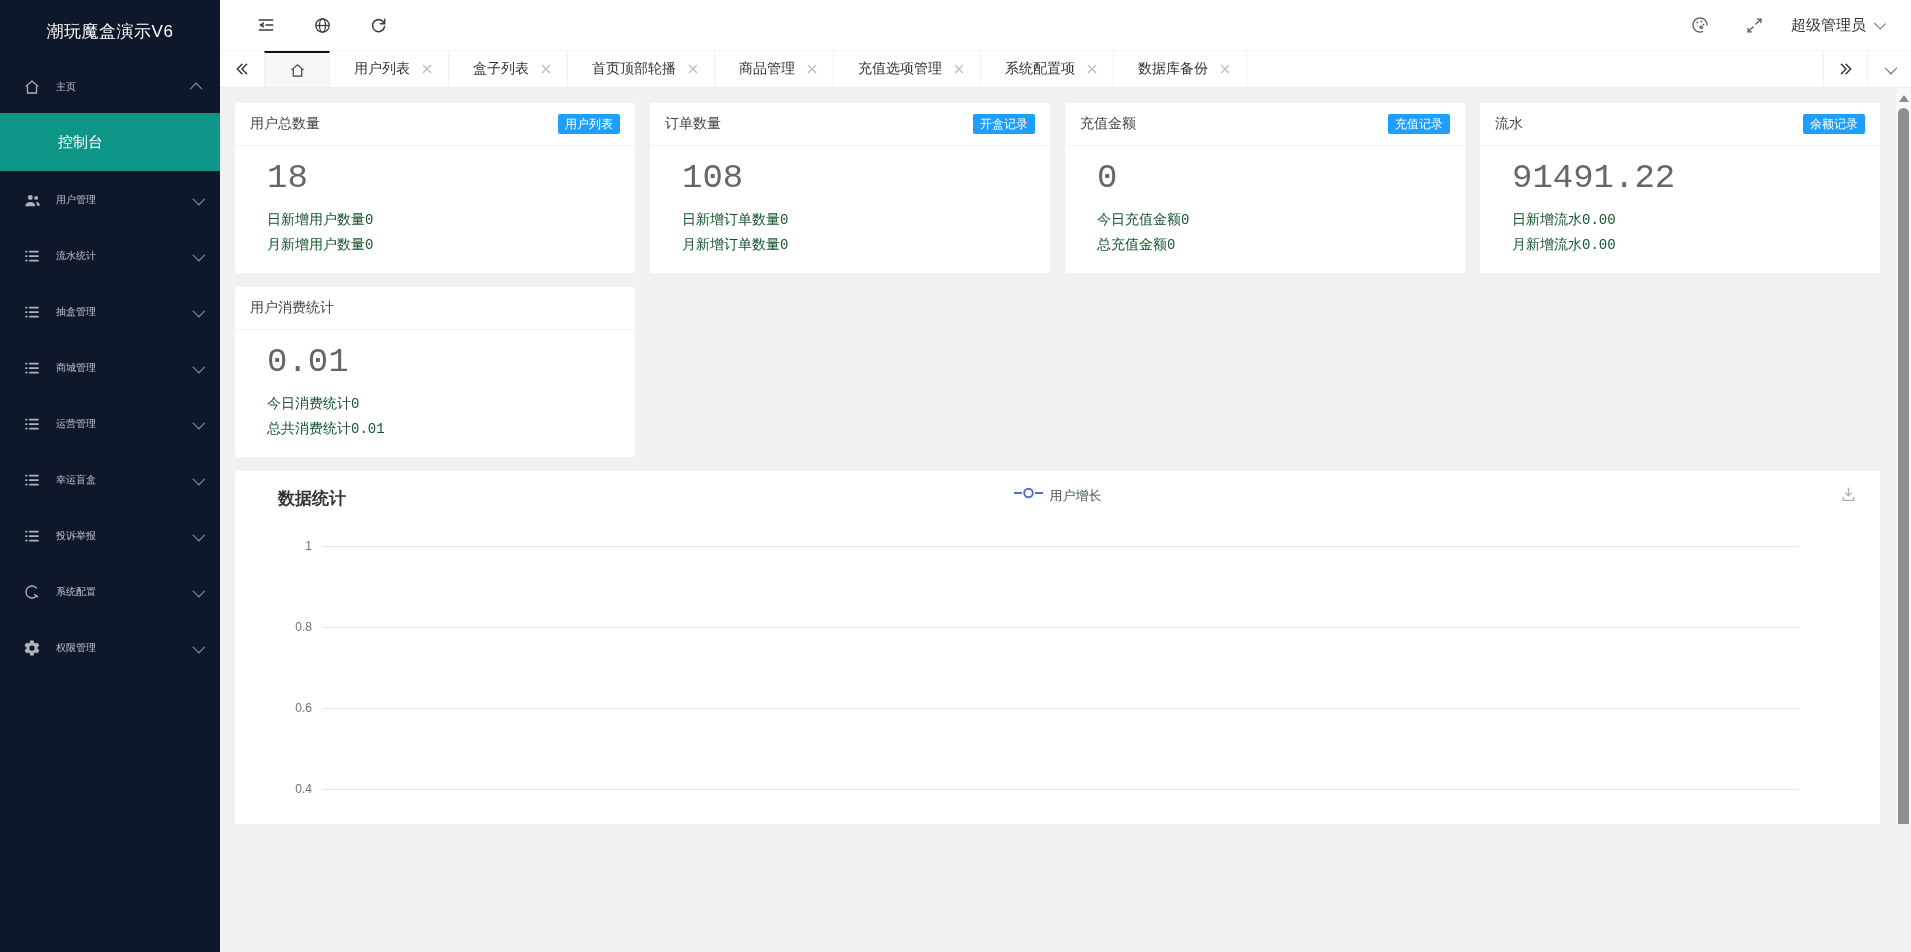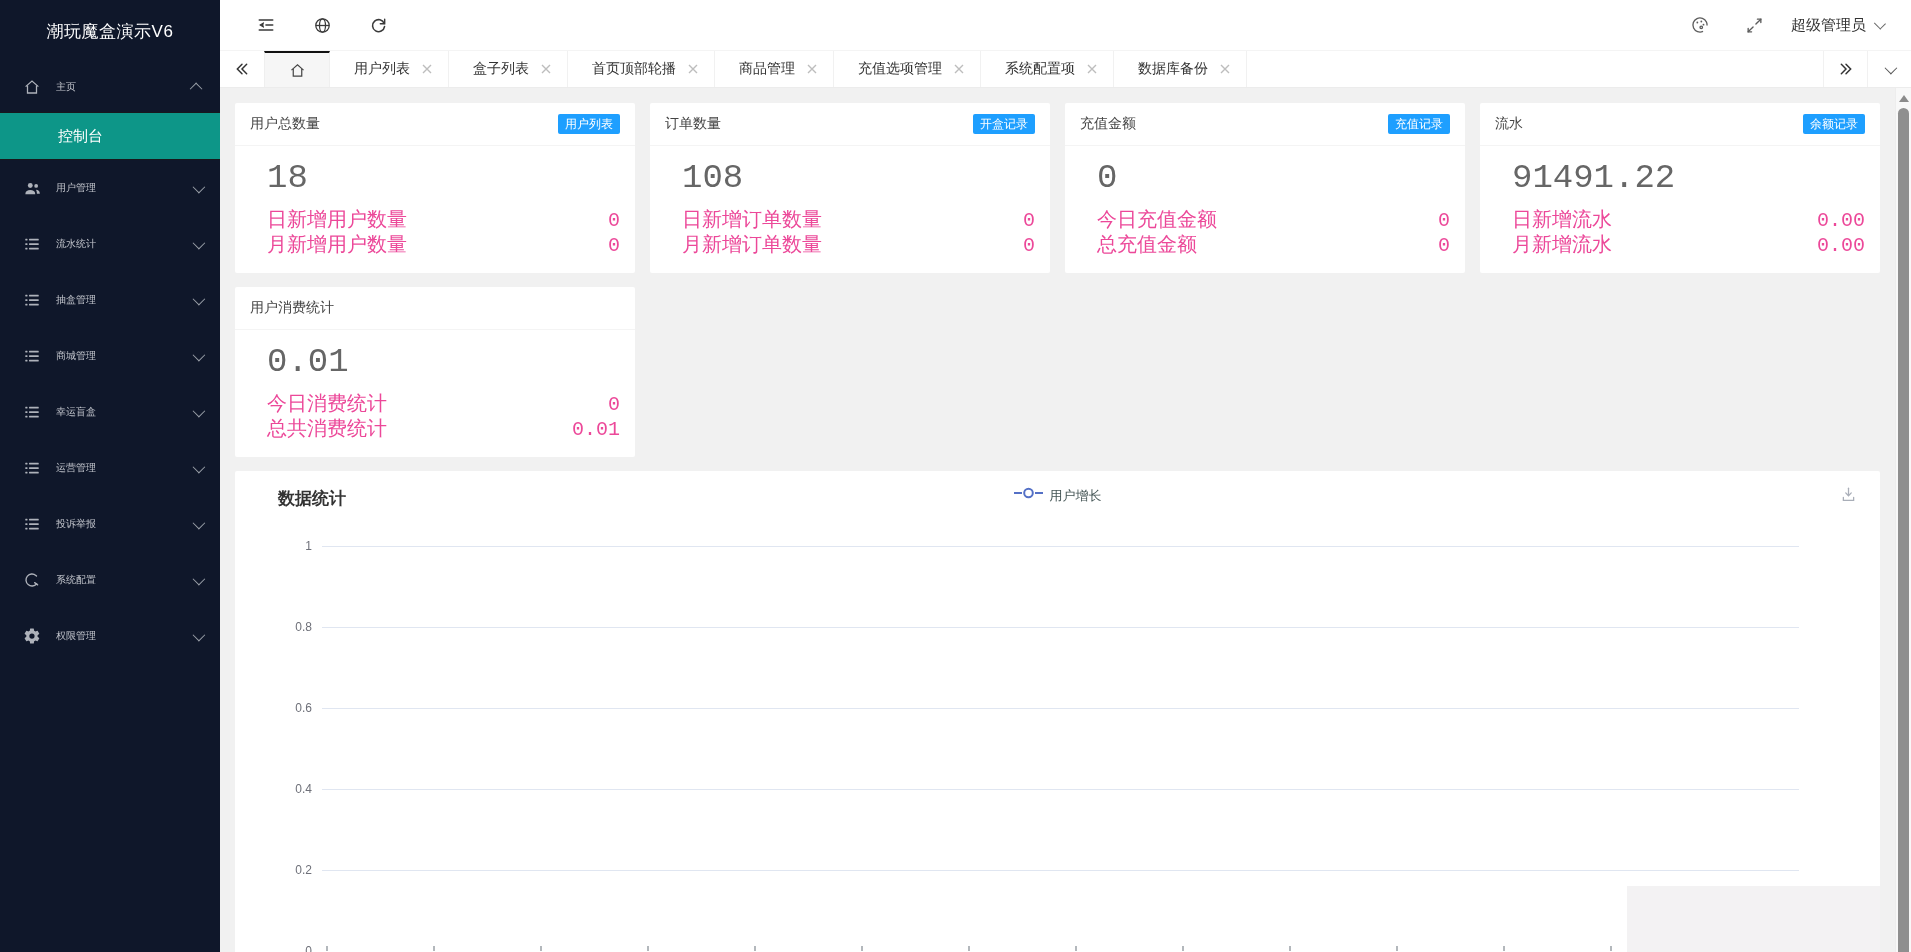--- a/index.html
+++ b/index.html
@@ -11,30 +11,30 @@
     background:#0f172a; color:#c2c5cc; z-index:5; }
   .logo { height:62px; display:flex; align-items:center; justify-content:center;
     color:#ffffff; font-size:17px; letter-spacing:.5px; }
   .nav-item { height:56px; display:flex; align-items:center; padding:0 18px 0 22px;
     font-size:10px; cursor:pointer; position:relative; color:#c2c5cc; }
   .nav-item .nav-ico { width:20px; height:20px; margin-right:14px; flex:0 0 20px;
     display:flex; align-items:center; justify-content:center; color:#aeb2ba; }
   .nav-item .nav-label { flex:1; }
   .nav-item.home { height:50px; }
   .submenu-wrap { border-top:1px solid #17181d; border-bottom:1px solid #17181d; }
-  .nav-sub { height:46px; display:flex; align-items:center; padding-left:58px;
+  .nav-sub { height:58px; display:flex; align-items:center; padding-left:58px;
     font-size:15px; cursor:pointer; }
   .nav-sub.active { background:#0d9688; color:#ffffff; }
   .chev { width:9px; height:9px; border-right:1.6px solid #9aa0a8;
     border-bottom:1.6px solid #9aa0a8; flex:0 0 9px; }
   .chev.down { transform:rotate(45deg) translateY(-2px); }
   .chev.up { transform:rotate(-135deg) translateY(-2px); }
 
   
-  .main { position:absolute; left:220px; top:0; right:0; height:952px; background:#f1f1f1; }
+  .main { position:absolute; left:220px; top:0; right:0; height:824px; background:#f1f1f1; }
 
   
   .topbar { height:50px; background:#fff; display:flex; align-items:center;
     padding:0 24px 0 18px; }
   .tb-btn { width:56px; height:50px; display:flex; align-items:center;
     justify-content:center; color:#3a3a3a; cursor:pointer; }
   .tb-right { margin-left:auto; display:flex; align-items:center; }
   .tb-right .tb-btn { width:54px; color:#5c5c5c; }
   .user-trigger { display:flex; align-items:center; gap:8px; font-size:15px;
     color:#333; cursor:pointer; padding:0 4px 0 10px; height:50px; }
@@ -60,22 +60,22 @@
   .cards-row { display:flex; gap:15px; margin-bottom:14px; }
   .card { background:#fff; border-radius:2px; }
   .stat-card { flex:1; height:170px; }
   .stat-card.single { flex:0 0 calc((100% - 45px)/4); }
   .card-head { height:43px; display:flex; align-items:center; justify-content:space-between;
     padding:0 15px; border-bottom:1px solid #f4f4f4; font-size:14px; color:#444; }
   .badge { background:#1e9fff; color:#fff; font-size:12px; line-height:20px;
     padding:0 7px; border-radius:2px; cursor:pointer; }
   .card-body { padding:10px 15px 0 32px;font-family:Liberation Mono, monospace; }
   .big-num { font-size:34px; color:#666; line-height:44px; margin-bottom:8px; }
-  .kv-row { display:flex; justify-content:space-between; font-size:20px;
-    color:#ec4899; line-height:25px; }
+  .kv-row { display:flex; font-size:14px;
+    color:#14532d; line-height:25px; }
 
   
   .chart-card { position:relative; height:570px; overflow:hidden; }
   .chart-title { position:absolute; left:18px; top:16px; font-size:17px;
     font-weight:bold; color:#333;margin-left:25px; }
   .legend { position:absolute; left:50%; top:16px; transform:translateX(-50%);
     display:flex; gap:7px; cursor:pointer; }
   .legend-label { font-size:13px; color:#455; }
   .dl-btn { position:absolute; right:22px; top:14px; color:#a9aeb8; cursor:pointer; }
   .plot { position:absolute; left:87px; right:81px; top:75px; height:480px; }
@@ -183,36 +183,36 @@
     <span class="nav-ico">
       <svg width="18" height="18" viewBox="0 0 24 24" fill="currentColor">
         <rect x="3" y="5" width="3" height="2.2" rx="0.5"></rect>
           <rect x="8" y="5" width="13" height="2.2" rx="0.5"></rect>
         <rect x="3" y="11" width="3" height="2.2" rx="0.5"></rect>
           <rect x="8" y="11" width="13" height="2.2" rx="0.5"></rect>
         <rect x="3" y="17" width="3" height="2.2" rx="0.5"></rect>
           <rect x="8" y="17" width="13" height="2.2" rx="0.5"></rect>
       </svg>
     </span>
-    <span class="nav-label">幸运盲盒</span>
+    <span class="nav-label">运营管理</span>
     <span class="chev down"></span>
   </div>
 
   <div class="nav-item">
     <span class="nav-ico">
       <svg width="18" height="18" viewBox="0 0 24 24" fill="currentColor">
         <rect x="3" y="5" width="3" height="2.2" rx="0.5"></rect>
           <rect x="8" y="5" width="13" height="2.2" rx="0.5"></rect>
         <rect x="3" y="11" width="3" height="2.2" rx="0.5"></rect>
           <rect x="8" y="11" width="13" height="2.2" rx="0.5"></rect>
         <rect x="3" y="17" width="3" height="2.2" rx="0.5"></rect>
           <rect x="8" y="17" width="13" height="2.2" rx="0.5"></rect>
       </svg>
     </span>
-    <span class="nav-label">运营管理</span>
+    <span class="nav-label">幸运盲盒</span>
     <span class="chev down"></span>
   </div>
 
   <div class="nav-item">
     <span class="nav-ico">
       <svg width="18" height="18" viewBox="0 0 24 24" fill="currentColor">
         <rect x="3" y="5" width="3" height="2.2" rx="0.5"></rect>
           <rect x="8" y="5" width="13" height="2.2" rx="0.5"></rect>
         <rect x="3" y="11" width="3" height="2.2" rx="0.5"></rect>
           <rect x="8" y="11" width="13" height="2.2" rx="0.5"></rect>

